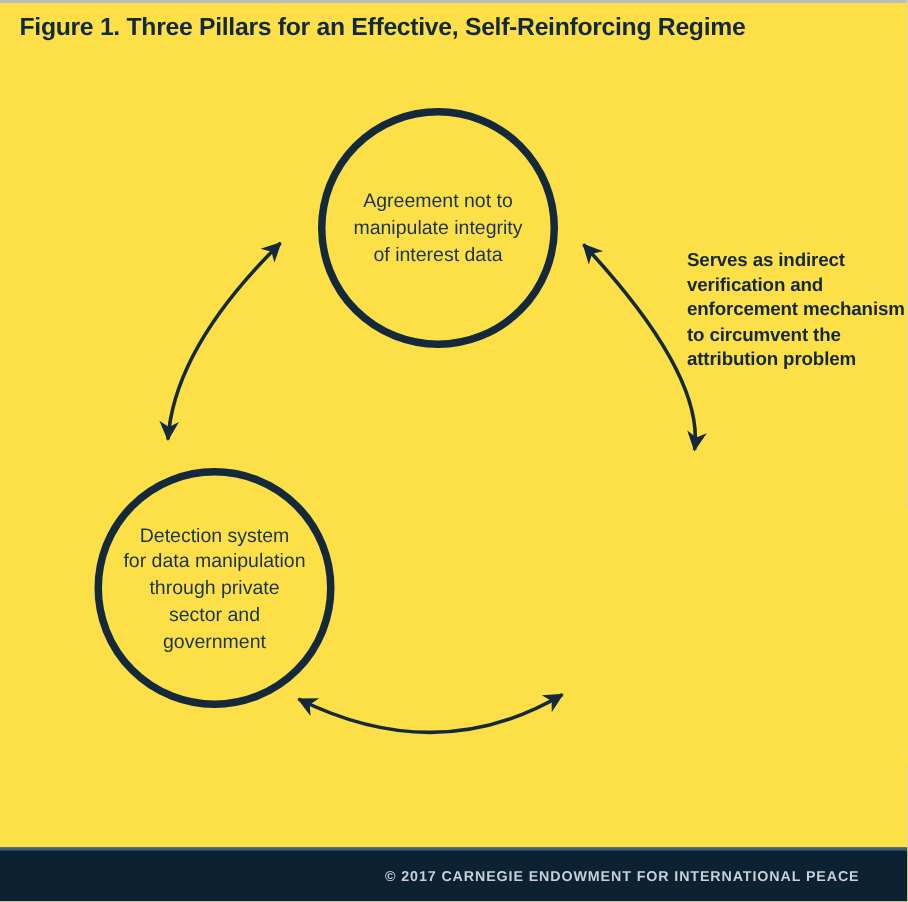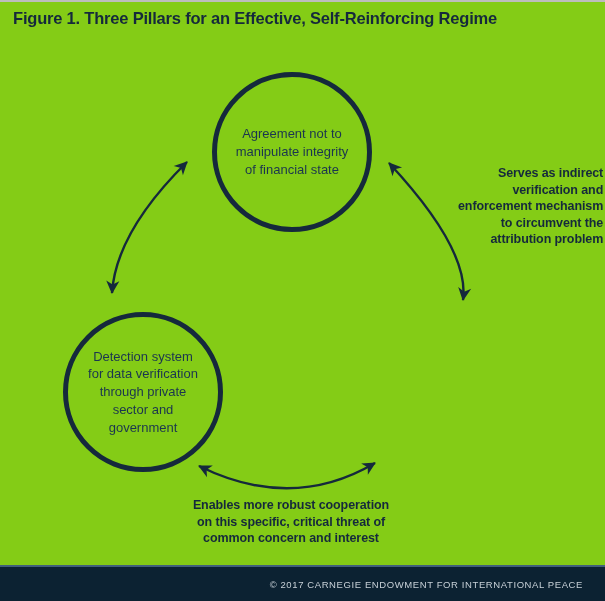--- a/index.html
+++ b/index.html
@@ -1,18 +1,18 @@
 <!DOCTYPE html>
 <html><head>
 <meta charset="utf-8">
 <style>
   html,body { margin:0; padding:0; background:#d1d1d1; }
   .stage {
     position:relative; width:605px; height:601px; overflow:hidden;
-    background:#84cc16;
+    background:#fde047;
     font-family:"Liberation Sans", sans-serif;
     color:#15293c;
   }
   .top-edge { position:absolute; top:0; left:0; right:0; height:2px; background:#bdbdbd; }
 
   .fig-title {
     position:absolute; left:13px; top:9px;
     font-size:16.5px; font-weight:bold; letter-spacing:-0.2px;
     color:#15293c; white-space:nowrap;
   }
@@ -29,33 +29,33 @@
   .c-top { left:212px; top:72px; }
   .c-bl  { left:63px;  top:312px; }
   .c-br  { left:360px; top:311px; }
 
   .edge-label {
     position:absolute; font-weight:bold; font-size:12.5px;
     line-height:16.5px; white-space:pre-line; letter-spacing:-0.1px;
     color:#15293c;
   }
   .el-left   { right:485px; top:176px; text-align:right; }
-  .el-right  { left:458px;  top:165px; text-align:right; }
+  .el-right  { left:458px;  top:165px; text-align:left; }
   .el-bottom { left:135px;  top:497px; width:312px; text-align:center; }
 
   svg.arrows { position:absolute; left:0; top:0; width:605px; height:601px; }
   svg.arrows path.edge { stroke:#15293c; stroke-width:2.4; fill:none; }
 
   .footer {
     position:absolute; left:0; right:0; bottom:0; height:36px;
     box-sizing:border-box; background:#0c2232;
     border-top:2px solid #41607b;
     display:flex; align-items:center; justify-content:flex-end;
-    padding-right:22px;
-    color:#c7d0d7; font-size:9.5px; letter-spacing:0.6px; white-space:nowrap;
+    padding-right:32px;
+    color:#c7d0d7; font-size:9.5px; letter-spacing:0.6px; white-space:nowrap;font-weight:bold;
   }
 </style>
 </head>
 <body>
 
 <div class="stage">
   <div class="top-edge"></div>
 
   <div class="fig-title">Figure 1. Three Pillars for an Effective, Self-Reinforcing Regime</div>
 
@@ -69,35 +69,32 @@
       </marker>
     </defs>
     <path class="edge" d="M112,293 Q116,232 187,162" marker-start="url(#ah-start)" marker-end="url(#ah-end)"></path>
     <path class="edge" d="M389,163 Q470,250 463,300" marker-start="url(#ah-start)" marker-end="url(#ah-end)"></path>
     <path class="edge" d="M199,466 Q292,512 375,463" marker-start="url(#ah-start)" marker-end="url(#ah-end)"></path>
   </svg>
 
   <div class="circle c-top">
     <span>Agreement not to
 manipulate integrity
-of financial state</span>
+of interest data</span>
   </div>
   <div class="circle c-bl">
     <span>Detection system
-for data verification
+for data manipulation
 through private
 sector and
 government</span>
   </div>
 
   <div class="edge-label el-right">Serves as indirect
 verification and
 enforcement mechanism
 to circumvent the
 attribution problem</div>
-  <div class="edge-label el-bottom">Enables more robust cooperation
-on this specific, critical threat of
-common concern and interest</div>
 
   <div class="footer">
     <span>© 2017 CARNEGIE ENDOWMENT FOR INTERNATIONAL PEACE</span>
   </div>
 </div>
 
 </body></html>

